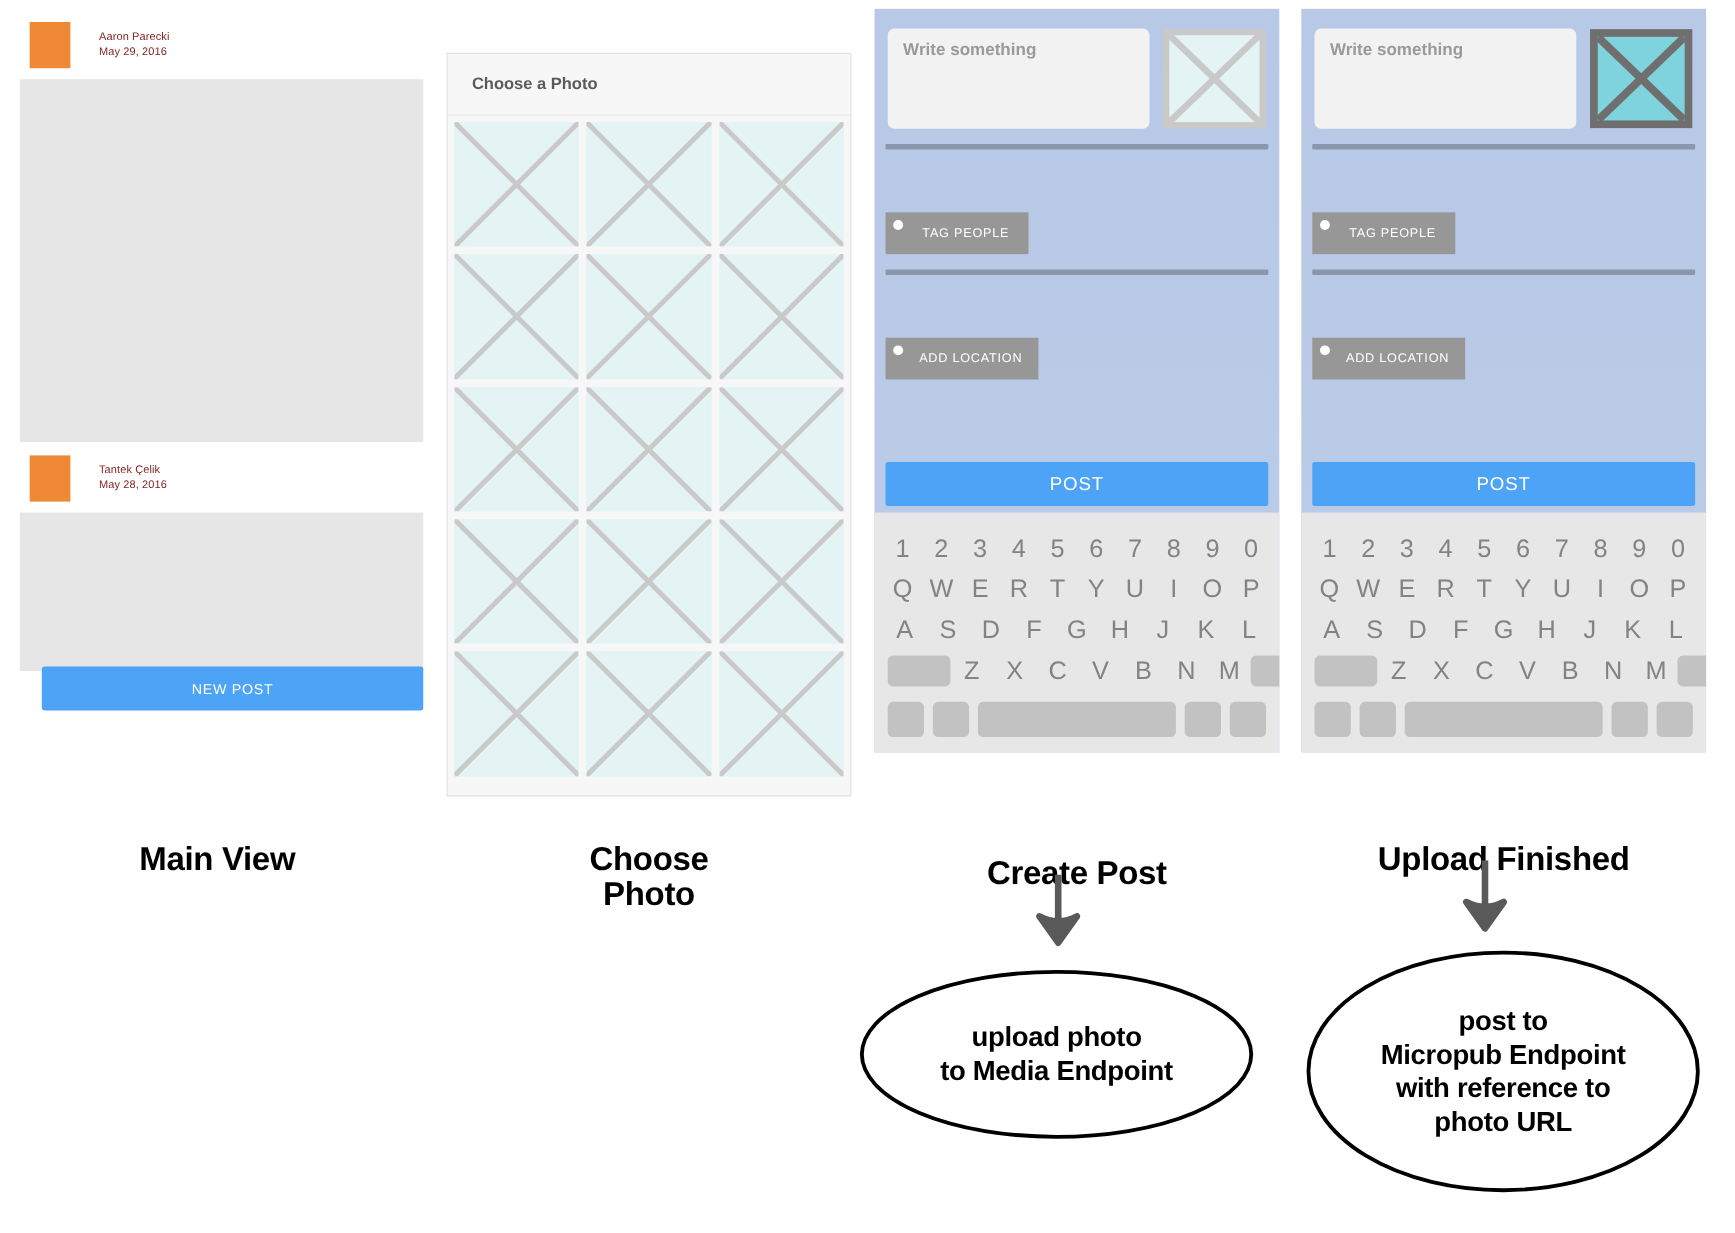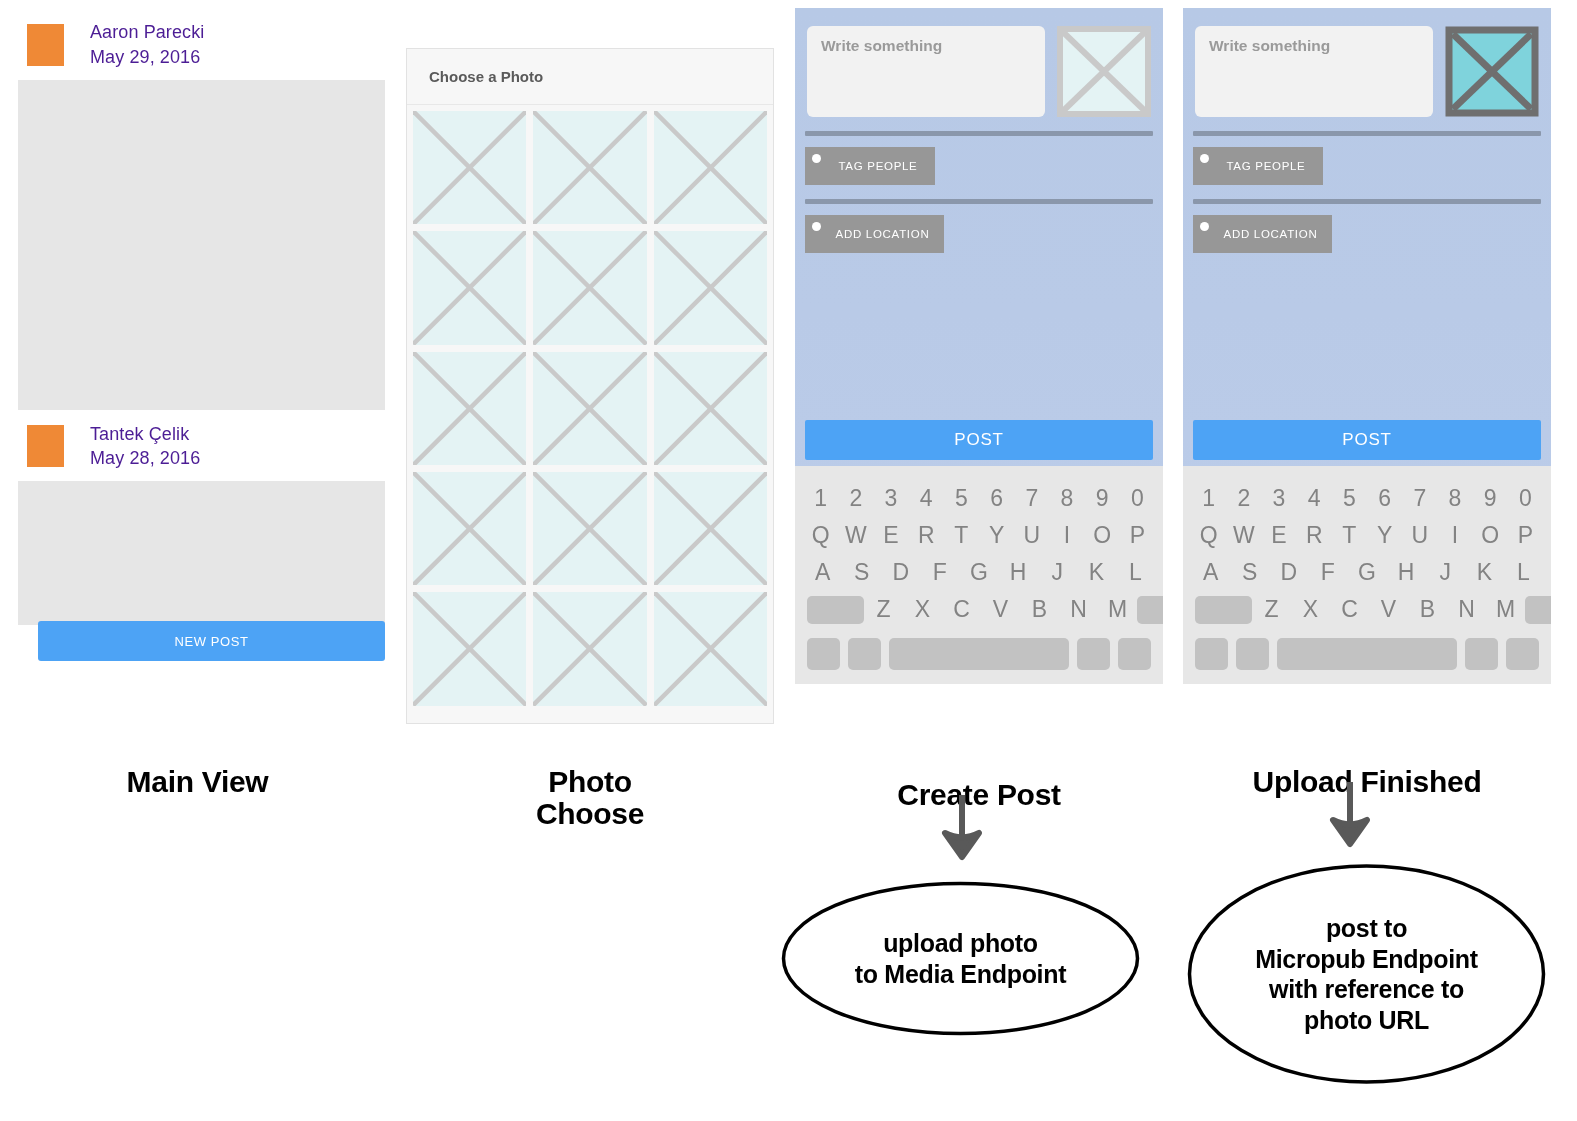--- a/index.html
+++ b/index.html
@@ -40,22 +40,22 @@
     width: 37px;
     height: 42px;
     background: #ef8936;
     flex: 0 0 auto;
   }
   .post-meta {
     margin-left: 26px;
     line-height: 1.38;
   }
   .post-author, .post-date {
-    font-size: 18px;
-    color: #4c1d95;
+    font-size: 10px;
+    color: #7f1d1d;
     display: block;
     letter-spacing: .1px;
   }
   .photo-block {
     background: #e6e6e6;
     margin: 0 0 0 8px;
     width: 367px;
   }
   #photo-block-1 { height: 330px; }
   #photo-block-2 { height: 144px; position: relative; }
@@ -148,21 +148,21 @@
     flex: 0 0 auto;
   }
   .thumb svg { display: block; width: 100%; height: 100%; }
 
   .divider {
     height: 5px;
     background: #8a97ab;
     margin: 14px 10px 0 10px;
     border-radius: 1px;
   }
-  .field-row { padding: 11px 0 0 10px; }
+  .field-row { padding: 11px 0 0 10px; margin-top: 46px; }
   .field-btn {
     position: relative;
     height: 38px;
     background: #979797;
     color: #ffffff;
     font-size: 11.5px;
     letter-spacing: .7px;
     display: inline-flex;
     align-items: center;
     justify-content: center;
@@ -610,22 +610,22 @@
       <div class="kb-small-key"></div>
       <div class="kb-space"></div>
       <div class="kb-small-key"></div>
       <div class="kb-small-key"></div>
     </div>
   </div>
 </div>
 
 <div class="caption" id="caption-main">Main View</div>
 <div class="caption" id="caption-choose">
+  <div>Choose</div>
   <div>Photo</div>
-  <div>Choose</div>
 </div>
 <div class="caption" id="caption-create">Create Post</div>
 <div class="caption" id="caption-upload">Upload Finished</div>
 
 <div class="arrow" id="arrow-create">
   <svg width="48" height="66" viewBox="0 0 48 66" aria-hidden="true">
     <path d="M24 0 L24 44 M24 62 L7 38 Q24 47 41 38 Z" fill="#595959" stroke="#595959" stroke-width="6" stroke-linejoin="round"></path>
   </svg>
 </div>
 <div class="arrow" id="arrow-upload">

